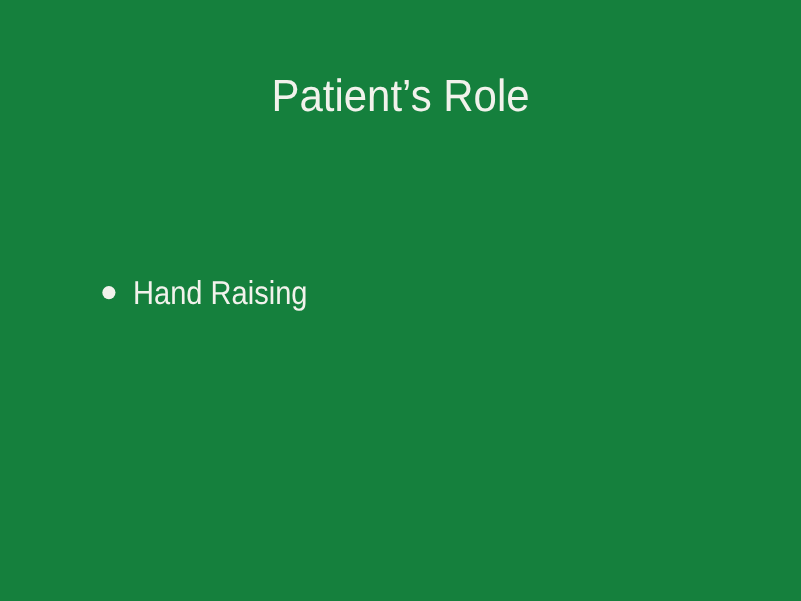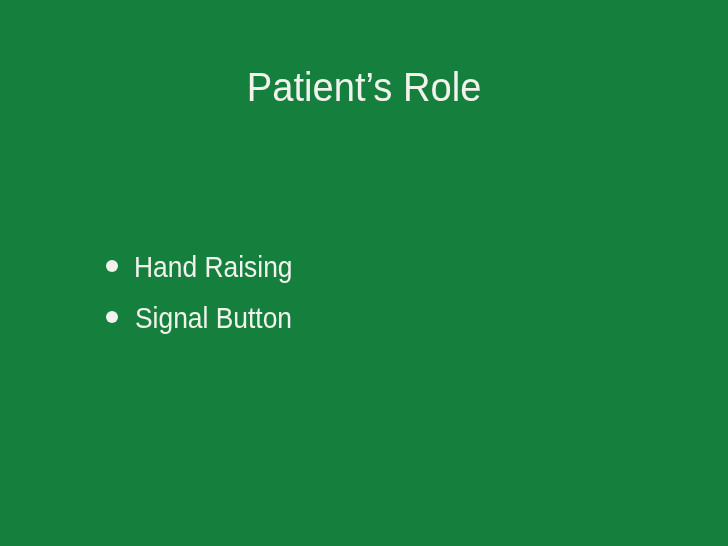--- a/index.html
+++ b/index.html
@@ -27,26 +27,25 @@
     color: #F2F2EC;
     white-space: nowrap;
   }
   .slide-title .shrink {
     display: inline-block;
     transform: scaleX(0.93);
     transform-origin: 50% 50%;
   }
   .bullet-list {
     position: absolute;
-    left: 106px;
+    left: 93px;
     top: 241px;
     margin: 0;
     padding: 0;
     list-style: none;
-    text-align: center;
   }
   .bullet-item {
     position: relative;
     height: 51px;
     line-height: 51px;
     padding-left: 28px;
     font-size: 30px;
     color: #F2F2EC;
     white-space: nowrap;
   }
@@ -72,19 +71,15 @@
 
   <div class="slide-title">
     <span class="shrink">Patient’s Role</span>
   </div>
 
   <ul class="bullet-list">
     <li class="bullet-item">
       <span class="bullet-dot"></span>
       <span class="shrink">Hand Raising</span>
     </li>
-    <li class="bullet-item">
-      <span class="bullet-dot"></span>
-      <span class="shrink">Signal Button</span>
-    </li>
   </ul>
 
 </div>
 
 </body></html>

